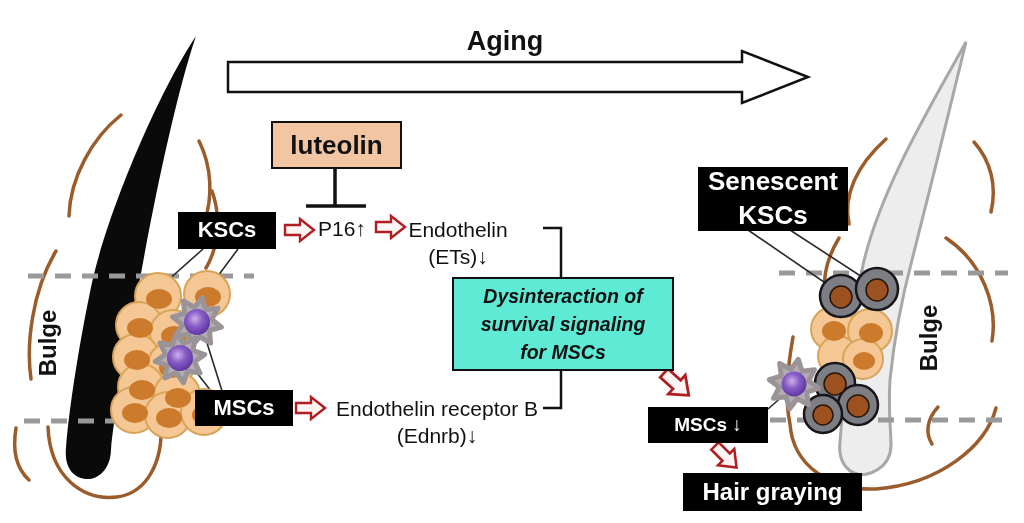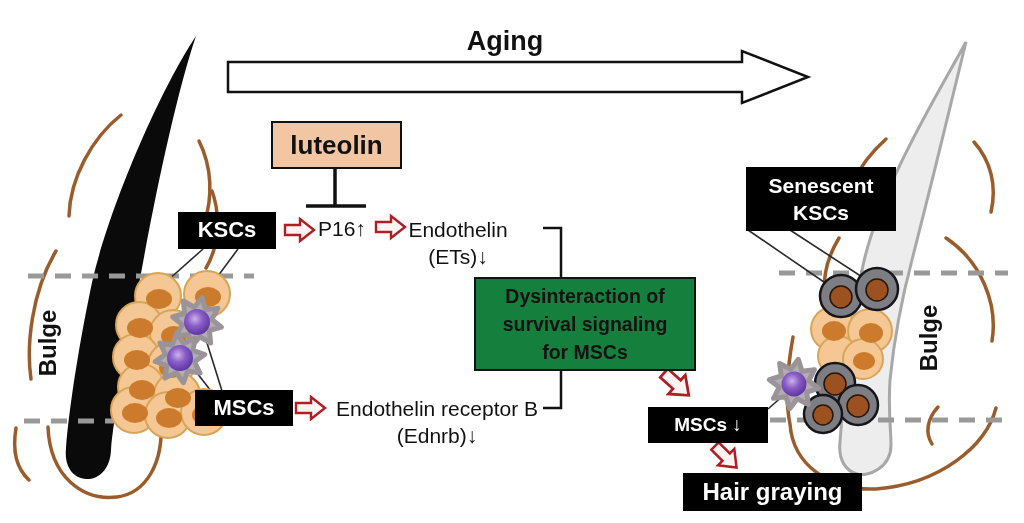--- a/index.html
+++ b/index.html
@@ -163,42 +163,42 @@
   <span>luteolin</span>
 </div>
 
 <div class="lbl" style="left:318px;top:217px;font-size:21px;">P16↑</div>
 
 <div class="lbl ctr" style="left:404px;top:216px;width:108px;font-size:21px;">
   <div>Endothelin</div>
   <div>(ETs)↓</div>
 </div>
 
-<div class="outlinebox" style="left:474px;top:277px;width:218px;height:90px;background:#15803d;border-width:2px;font-size:19.5px;line-height:1.45;">
+<div class="outlinebox" style="left:452px;top:277px;width:218px;height:90px;background:#5eead4;border-width:2px;font-style:italic;font-size:19.5px;line-height:1.45;">
   <div>
     <div>Dysinteraction of</div>
     <div>survival signaling</div>
     <div>for MSCs</div>
   </div>
 </div>
 
 <div class="blackbox" style="left:178px;top:212px;width:98px;height:37px;font-size:22px;">
   <span>KSCs</span>
 </div>
 
 <div class="blackbox" style="left:195px;top:390px;width:98px;height:36px;font-size:22px;">
   <span>MSCs</span>
 </div>
 
 <div class="lbl ctr" style="left:328px;top:395px;width:218px;font-size:21px;">
   <div>Endothelin receptor B</div>
   <div>(Ednrb)↓</div>
 </div>
 
-<div class="blackbox" style="left:698px;top:167px;width:150px;height:64px;font-size:21px;margin-left:48px;">
+<div class="blackbox" style="left:698px;top:167px;width:150px;height:64px;font-size:26px;">
   <div>
     <div>Senescent</div>
     <div>KSCs</div>
   </div>
 </div>
 
 <div class="blackbox" style="left:648px;top:407px;width:120px;height:36px;font-size:19px;">
   <span>MSCs ↓</span>
 </div>
 

